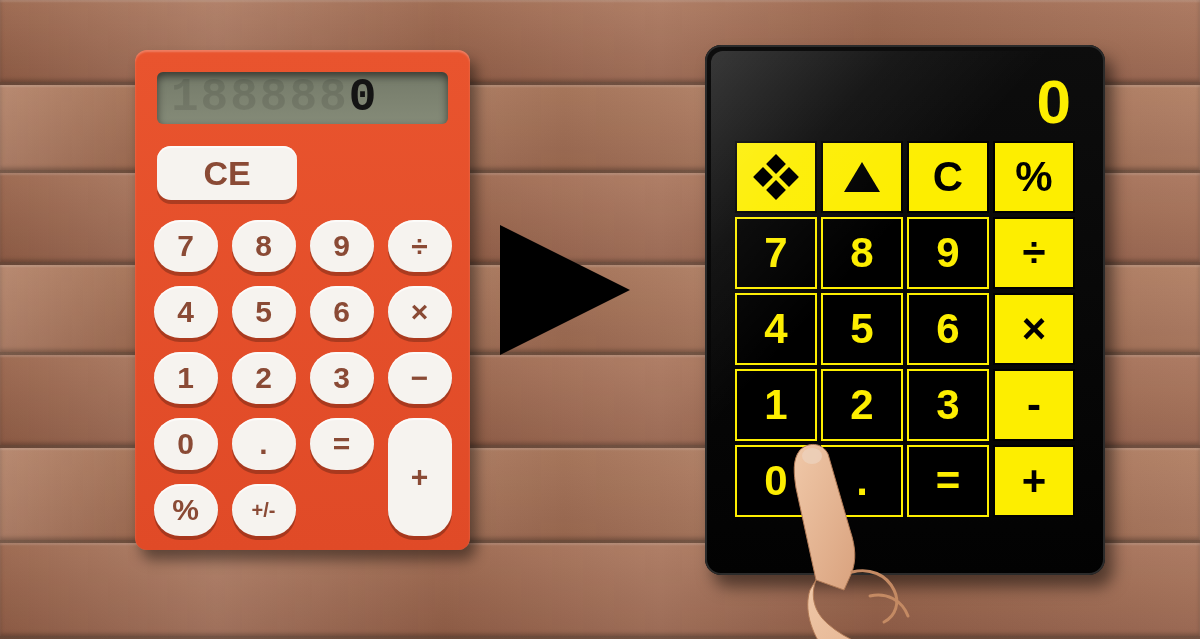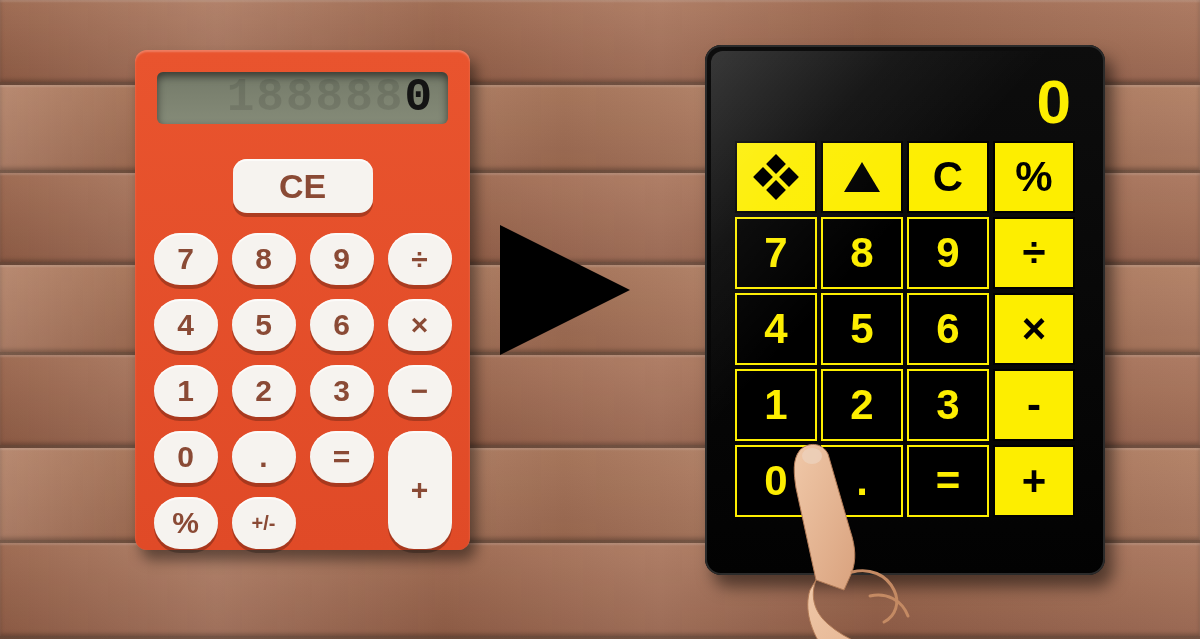--- a/index.html
+++ b/index.html
@@ -55,39 +55,39 @@
                 inset 0 2px 2px rgba(255,255,255,0.25);
     padding: 22px;
     display: flex; flex-direction: column;
     font-family: Arial, Helvetica, sans-serif;
   }
   .calc-orange .lcd {
     height: 62px;
     background: linear-gradient(#747a69,#858b78);
     border-radius: 6px;
     box-shadow: inset 0 4px 8px rgba(0,0,0,0.55);
-    display: flex; align-items: center; justify-content: flex-end;
+    display: flex; align-items: center; 
     padding: 0 14px;
     color: #141414;
     font-family: "Courier New", monospace;
     font-size: 46px; font-weight: bold;
     letter-spacing: 2px;
   }
   .calc-orange .ghost {
     position: relative;
     color: rgba(0,0,0,0);
   }
   .calc-orange .ghost::before{
     content:"188888";
     position:absolute; right:0; top:0;
     color: rgba(0,0,0,0.10);
   }
   .calc-orange .ce-row {
-    margin-top: 35px;
-    display: flex; justify-content: center;
+    margin-top: 22px;
+    display: flex; justify-content: flex-start;
   }
   .obtn {
     display: flex; align-items: center; justify-content: center;
     background: #f6f3ef;
     color: #8a4a35;
     border-radius: 26px;
     font-size: 30px; font-weight: bold;
     box-shadow: 0 4px 0 rgba(0,0,0,0.25),
                 inset 0 2px 1px rgba(255,255,255,0.7);
     user-select: none;

